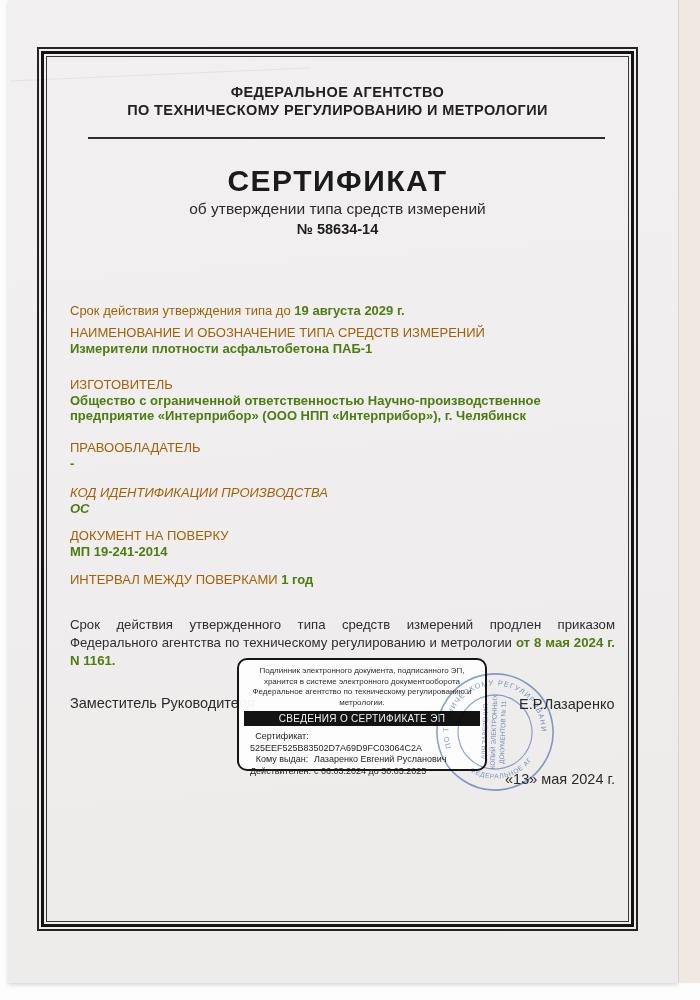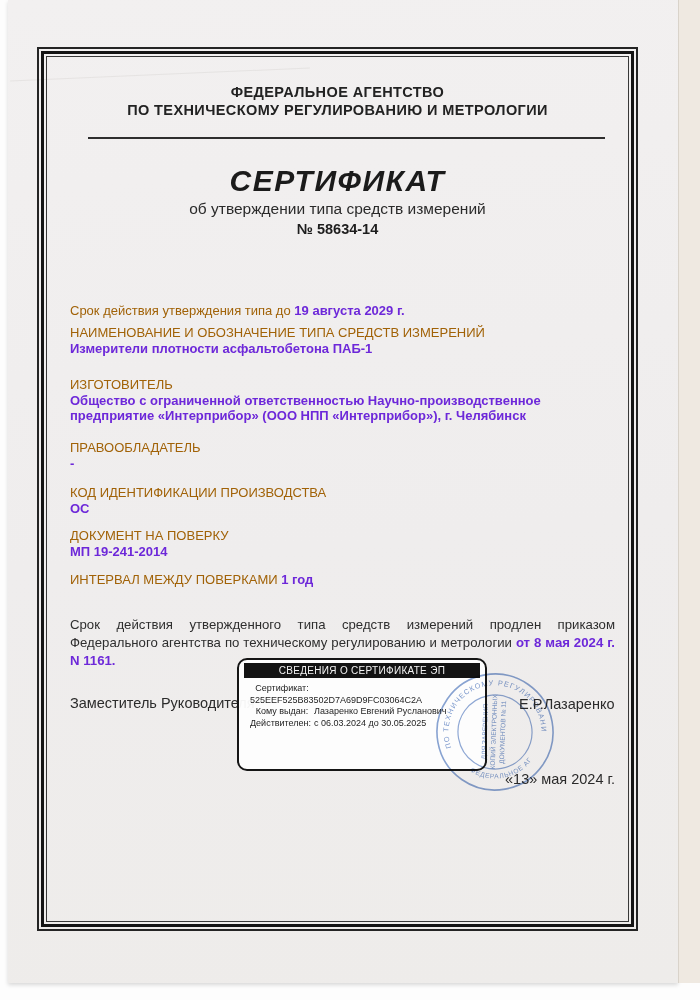--- a/index.html
+++ b/index.html
@@ -18,27 +18,27 @@
   
   .frame{position:absolute;left:37px;top:47px;width:601px;height:884px;
          border:2px solid #242424;padding:2px;box-sizing:border-box;}
   .frame-mid{border:3px solid #141414;height:100%;box-sizing:border-box;padding:2px;}
   .frame-in{border:1px solid #383838;height:100%;box-sizing:border-box;}
 
   .abs{position:absolute;}
   .ctr{left:37px;width:601px;text-align:center;}
   .hdr{font-size:14.5px;font-weight:bold;color:#222;letter-spacing:.4px;}
   .rule{left:88px;top:137px;width:517px;height:2px;background:#2e2e2e;}
-  .ttl{font-size:30px;font-weight:bold;color:#1b1b1b;letter-spacing:1.5px;font-style:italic;}
+  .ttl{font-size:30px;font-weight:bold;color:#1b1b1b;letter-spacing:1.5px;}
   .sub{font-size:15.5px;color:#2a2a2a;}
   .num{font-size:14.5px;font-weight:bold;color:#1d1d1d;}
 
   .body-line{left:70px;width:545px;font-size:13px;color:#333;line-height:15.5px;}
   .lbl{color:#a16207;}
-  .val{font-weight:bold;color:#6d28d9;}
+  .val{font-weight:bold;color:#4d7c0f;}
   .para{text-align:justify;font-size:13.2px;line-height:18px;color:#2e2e2e;}
 
   .sig{font-size:14.5px;color:#2b2b2b;}
 
   
   .esign{position:absolute;left:237px;top:658px;width:250px;height:113px;
          border:2.5px solid #151515;border-radius:10px;background:rgba(253,253,253,.96);
          box-sizing:border-box;z-index:2;}
   .esign-head{margin-top:6px;font-size:8px;line-height:10.5px;text-align:center;color:#2c2c2c;}
   .esign-bar{margin:3px 5px 0 5px;background:#131313;color:#f3f3f3;font-size:10px;
@@ -86,21 +86,21 @@
   <div class="abs body-line" style="top:440px;">
     <div class="lbl">ПРАВООБЛАДАТЕЛЬ</div>
     <div class="val">-</div>
   </div>
 
   <div class="abs body-line" style="top:377px;">
     <div class="lbl">ИЗГОТОВИТЕЛЬ</div>
     <div class="val">Общество с ограниченной ответственностью Научно-производственное предприятие «Интерприбор» (ООО НПП «Интерприбор»), г. Челябинск</div>
   </div>
 
-  <div class="abs body-line" style="top:485px;">
+  <div class="abs body-line" style="top:485px;font-style:italic;">
     <div class="lbl">КОД ИДЕНТИФИКАЦИИ ПРОИЗВОДСТВА</div>
     <div class="val">ОС</div>
   </div>
 
   <div class="abs body-line" style="top:528px;">
     <div class="lbl">ДОКУМЕНТ НА ПОВЕРКУ</div>
     <div class="val">МП 19-241-2014</div>
   </div>
 
   <div class="abs body-line" style="top:572px;">
@@ -111,20 +111,26 @@
   <div class="abs body-line para" style="top:616px;">
     <span>Срок действия утвержденного типа средств измерений продлен приказом Федерального агентства по техническому регулированию и метрологии</span>
     <span class="val">от 8 мая 2024 г. N 1161.</span>
   </div>
 
   <div class="abs sig" style="left:70px;top:695px;">Заместитель Руководителя</div>
   <div class="abs sig" style="left:519px;top:696px;">Е.Р.Лазаренко</div>
   <div class="abs sig" style="left:505px;top:771px;">«13» мая 2024 г.</div>
 
   <div class="esign">
+    <div class="esign-head">
+      <div>Подлинник электронного документа, подписанного ЭП,</div>
+      <div>хранится в системе электронного документооборота</div>
+      <div>Федеральное агентство по техническому регулированию и</div>
+      <div>метрологии.</div>
+    </div>
     <div class="esign-bar">СВЕДЕНИЯ О СЕРТИФИКАТЕ ЭП</div>
     <div class="esign-rows">
       <div class="erow">
         <span class="k">Сертификат:</span><span>525EEF525B83502D7A69D9FC03064C2A</span>
       </div>
       <div class="erow">
         <span class="k">Кому выдан:</span><span>Лазаренко Евгений Русланович</span>
       </div>
       <div class="erow">
         <span class="k3">Действителен:</span><span>с 06.03.2024 до 30.05.2025</span>

